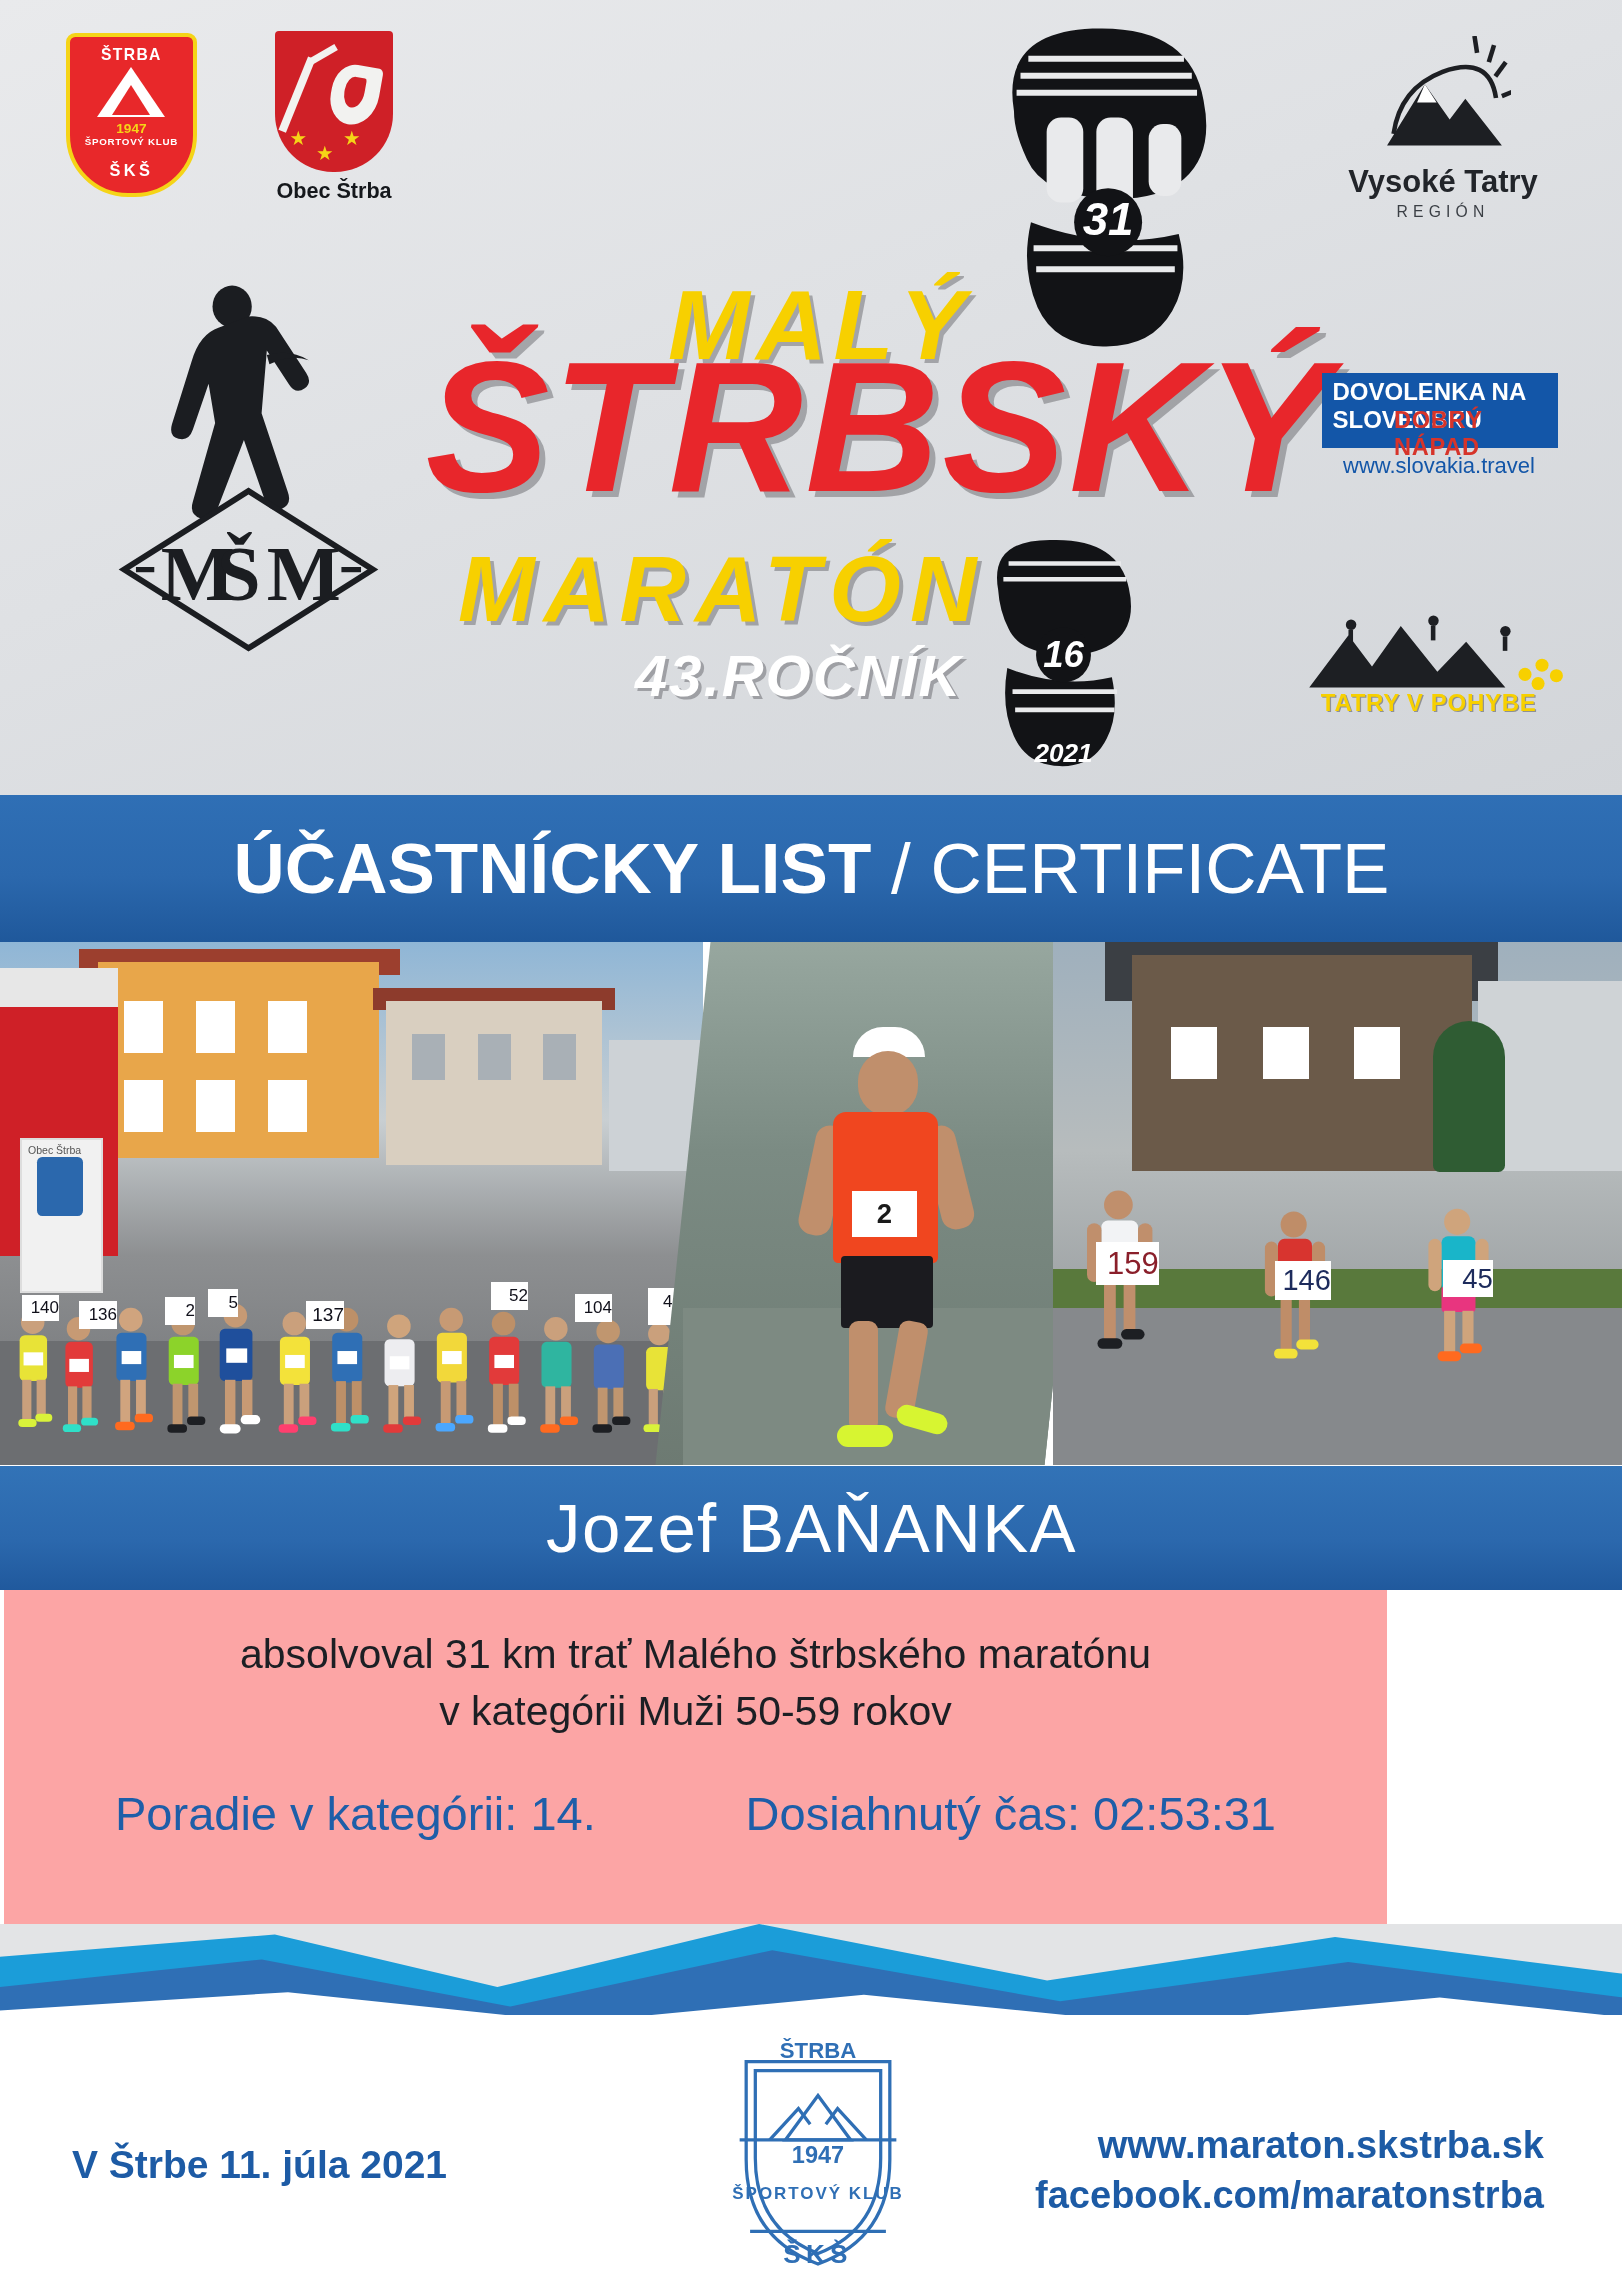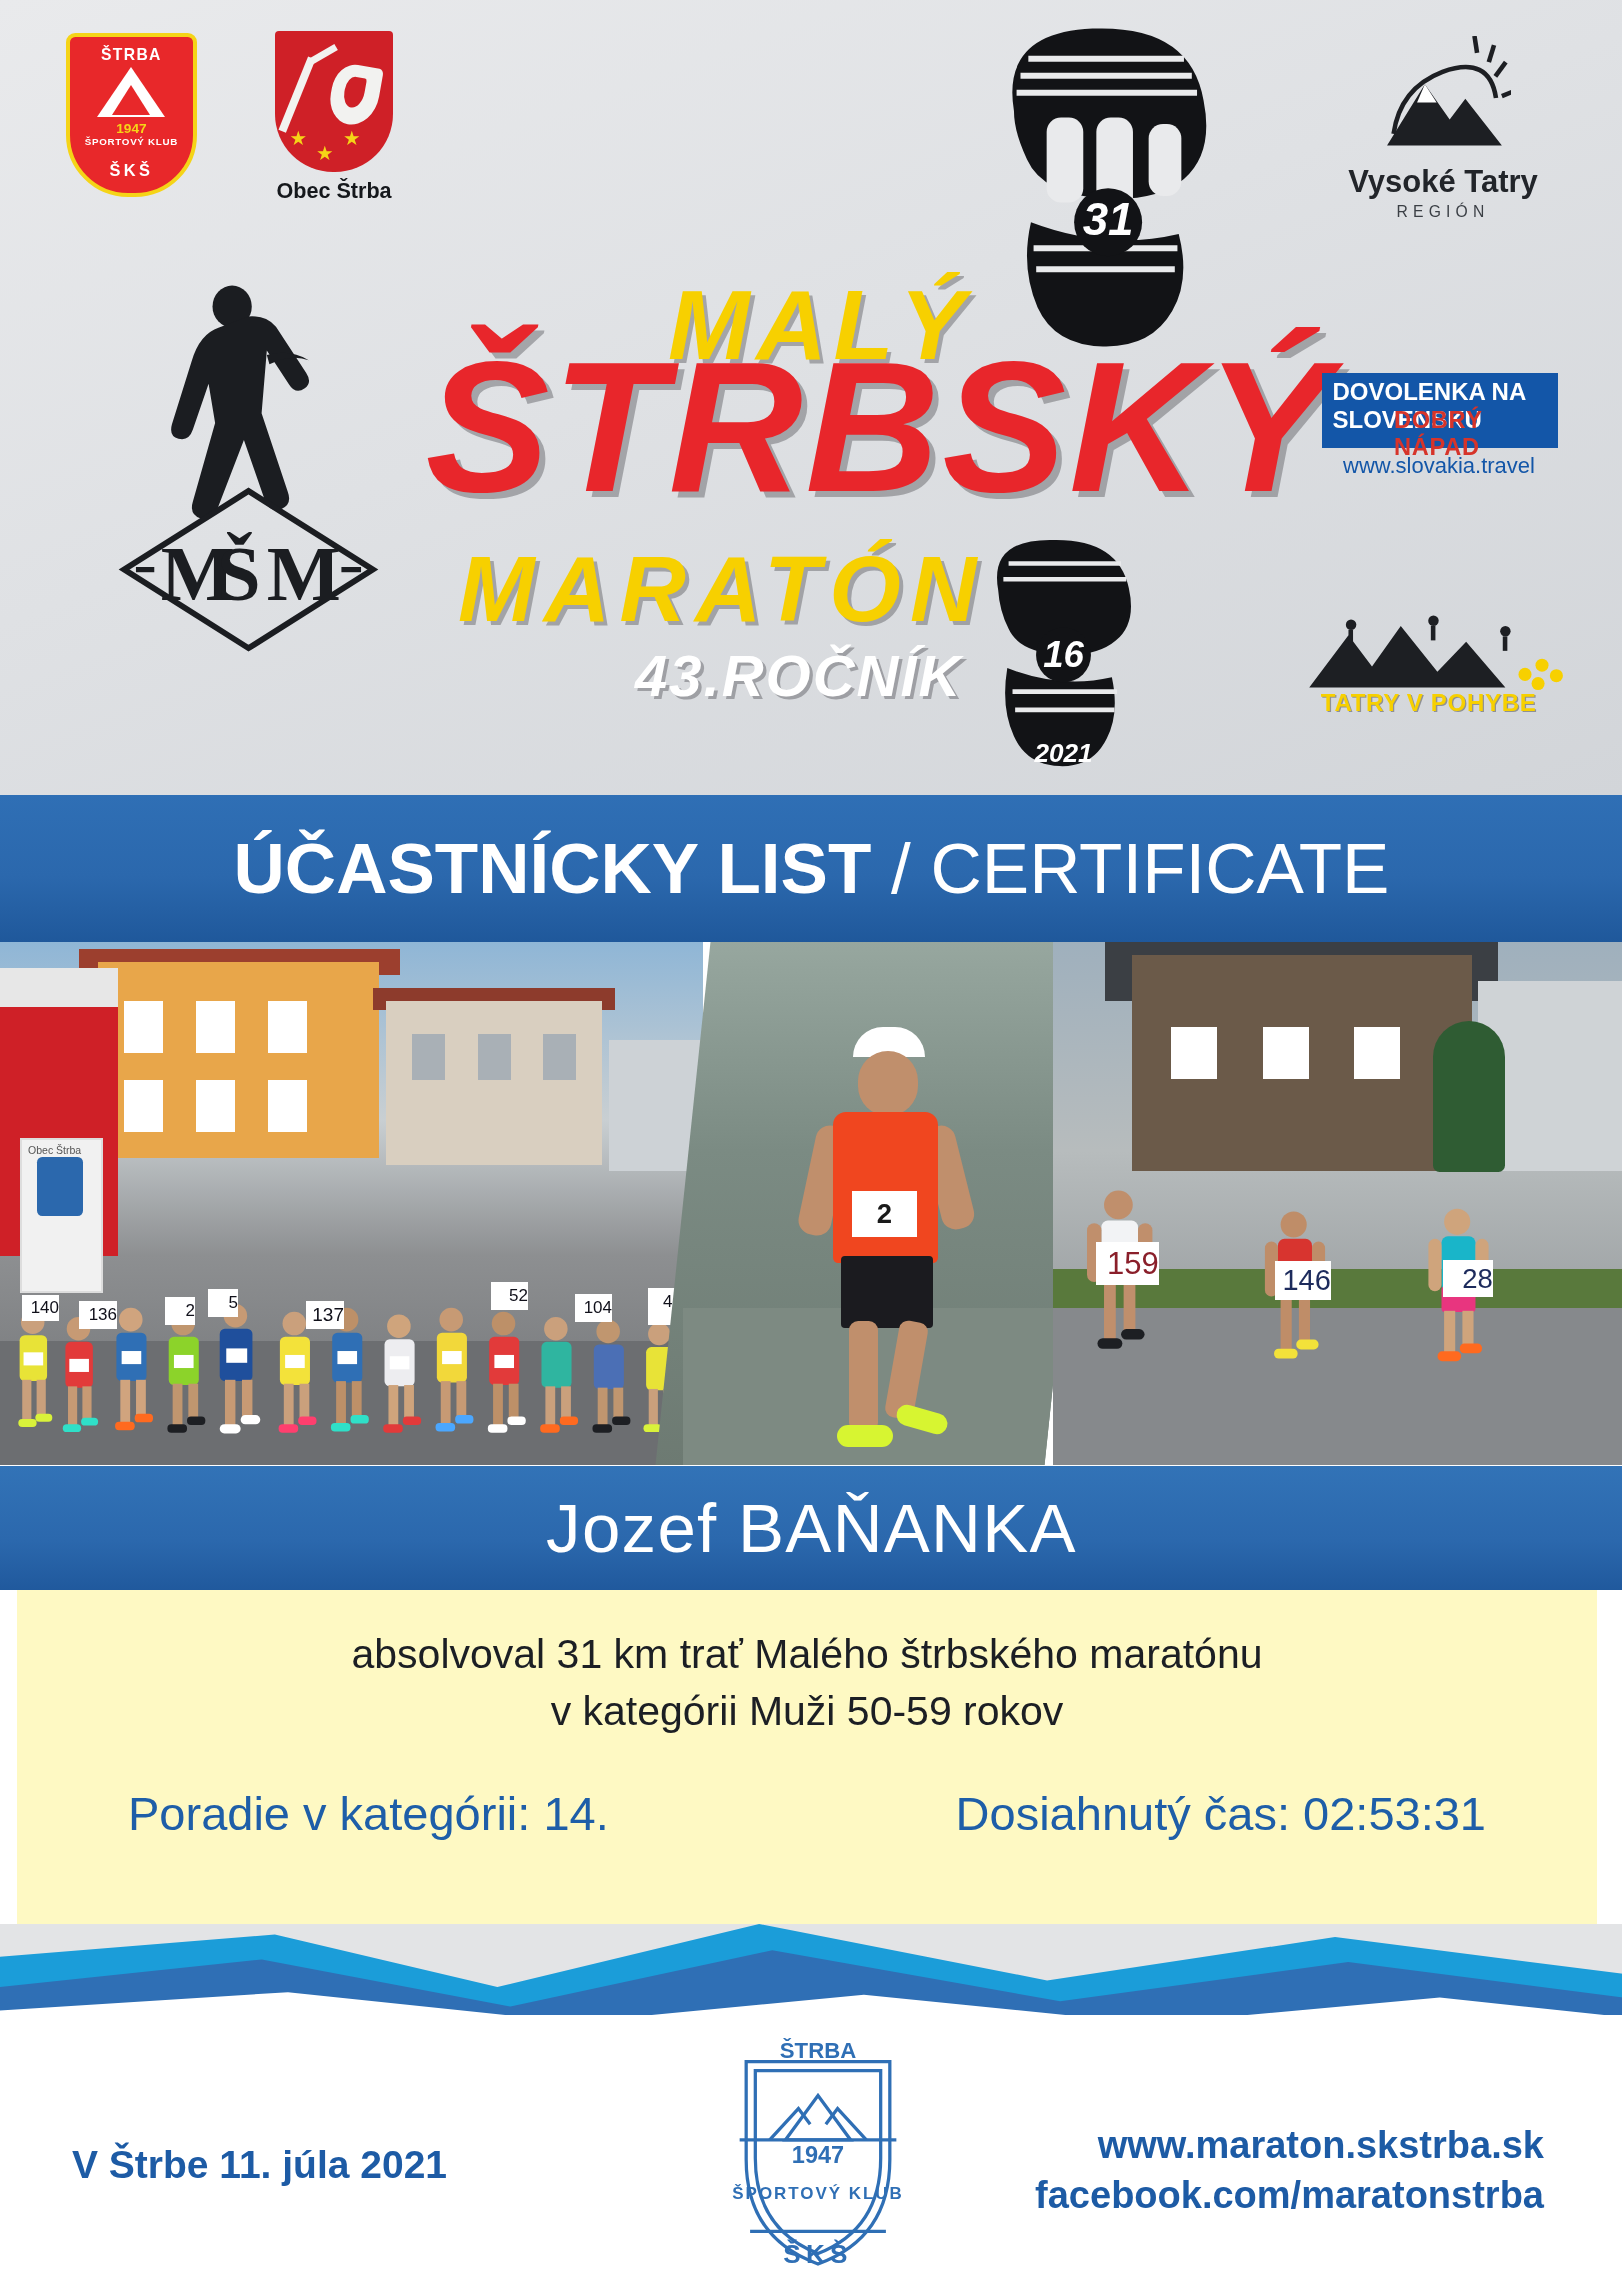--- a/index.html
+++ b/index.html
@@ -231,22 +231,22 @@
   
   .name-bar {
     position:absolute; left:0; top:1466px; width:1623px; height:124px;
     background:linear-gradient(180deg,#3273b7 0%,#2b68ad 60%,#20599d 100%);
     display:flex; align-items:center; justify-content:center;
   }
   .name-text { font-size:69px; color:#ffffff; letter-spacing:1.3px; }
 
   
   .body-area {
-    position:absolute; left:17px; top:1590px; width:1580px; height:366px;
-    background:#fef9c3;
+    position:absolute; left:4px; top:1590px; width:1383px; height:366px;
+    background:#fca5a5;
   }
   .line-a {
     position:absolute; top:41px; left:0; width:100%; text-align:center;
     font-size:41px; color:#1c1f24;
   }
   .line-b {
     position:absolute; top:98px; left:0; width:100%; text-align:center;
     font-size:41px; color:#1c1f24;
   }
   .result-row {
@@ -643,21 +643,21 @@
         <rect x="46" y="158" width="17" height="58" fill="#cfa47c"></rect>
         <rect x="8" y="220" width="36" height="15" rx="7" fill="#ff6a1f"></rect>
         <rect x="42" y="208" width="34" height="15" rx="7" fill="#ff6a1f"></rect>
         <rect x="-6" y="48" width="20" height="80" rx="10" fill="#cfa47c"></rect>
         <rect x="66" y="48" width="20" height="70" rx="10" fill="#cfa47c"></rect>
       </g>
     </svg>
 
     <div class="bib-white" style="left:43px;top:300px;width:63px;height:43px;font-size:31px;line-height:43px;background:#ffffff;color:#8a1f2a">159</div>
     <div class="bib-white" style="left:222px;top:319px;width:56px;height:39px;font-size:29px;line-height:39px;color:#1d2b5c">146</div>
-    <div class="bib-white" style="left:390px;top:318px;width:50px;height:37px;font-size:27.5px;line-height:37px;color:#1d2b5c">28</div>
+    <div class="bib-white" style="left:390px;top:318px;width:50px;height:37px;font-size:27.5px;line-height:37px;color:#1d2b5c">45</div>
   </div>
 </div>
 
 <div class="name-bar">
   <div class="name-text">Jozef BAŇANKA</div>
 </div>
 
 <div class="body-area">
   <div class="line-a">absolvoval 31 km trať Malého štrbského maratónu</div>
   <div class="line-b">v kategórii Muži 50-59 rokov</div>

